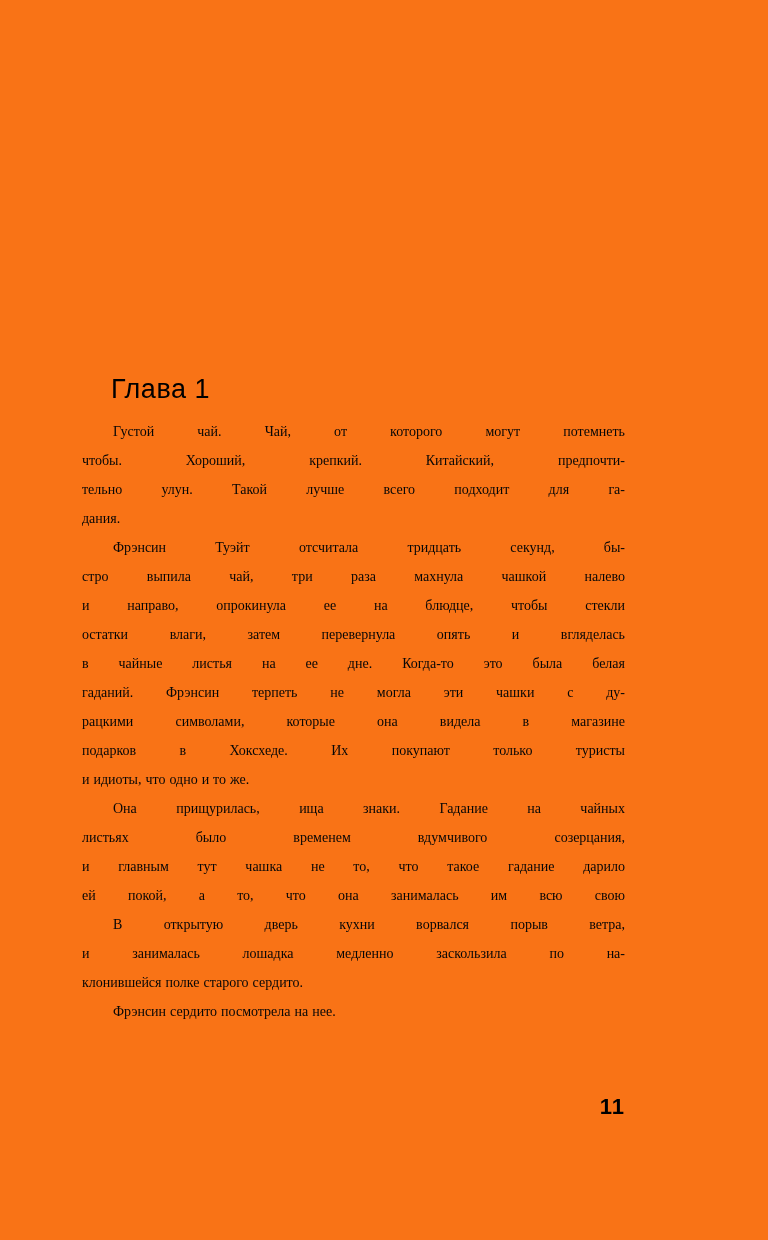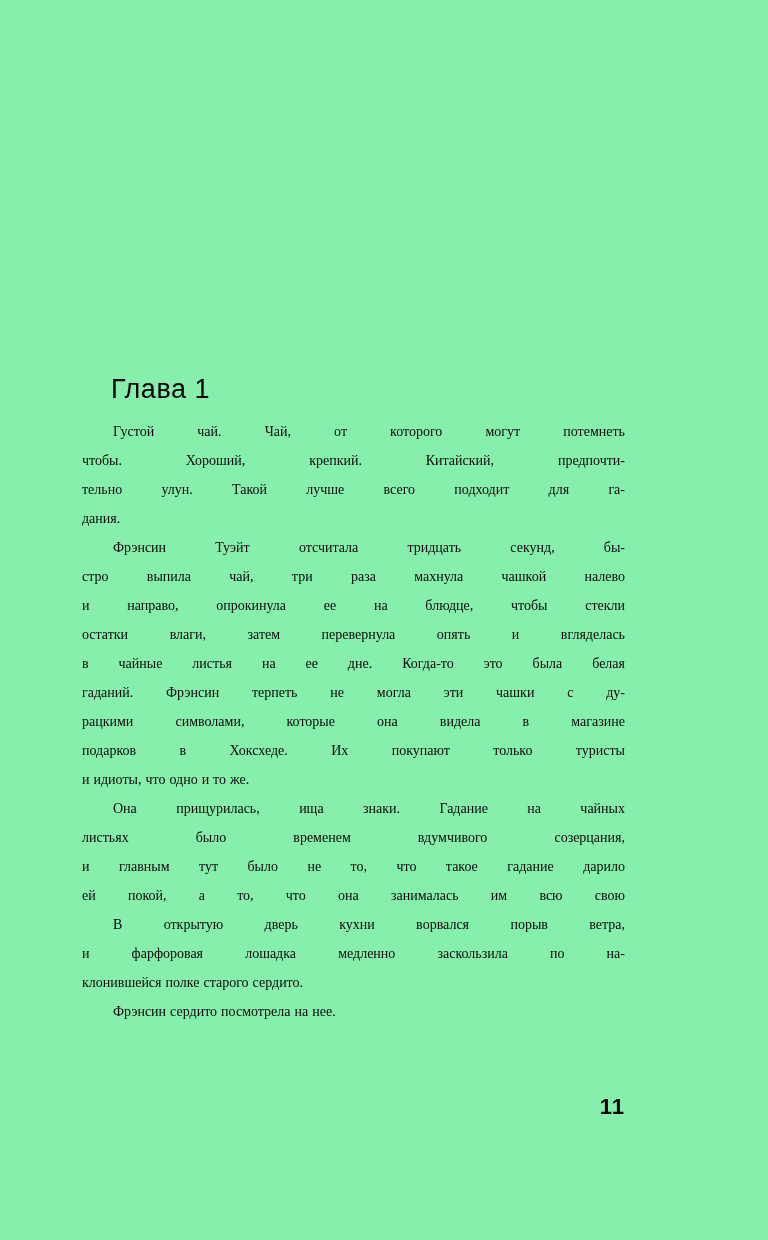--- a/index.html
+++ b/index.html
@@ -4,21 +4,21 @@
 <style>
   html, body {
     margin: 0;
     padding: 0;
     background: #ffffff;
   }
   .page {
     position: relative;
     width: 768px;
     height: 1240px;
-    background: #86efac;
+    background: #f97316;
     color: #070707;
     font-family: "Liberation Serif", serif;
     overflow: hidden;
   }
   .chapter-heading {
     position: absolute;
     left: 111px;
     top: 374px;
     margin: 0;
     font-family: "Liberation Sans", sans-serif;
@@ -84,26 +84,26 @@
         <div class="line">остатки влаги, затем перевернула опять и вгляделась</div>
         <div class="line">в чайные листья на ее дне. Когда-то это была белая</div>
         <div class="line">гаданий. Фрэнсин терпеть не могла эти чашки с ду-</div>
         <div class="line">рацкими символами, которые она видела в магазине</div>
         <div class="line">подарков в Хоксхеде. Их покупают только туристы</div>
         <div class="line last">и идиоты, что одно и то же.</div>
       </div>
       <div class="paragraph">
         <div class="line first">Она прищурилась, ища знаки. Гадание на чайных</div>
         <div class="line">листьях было временем вдумчивого созерцания,</div>
-        <div class="line">и главным тут было не то, что такое гадание дарило</div>
+        <div class="line">и главным тут чашка не то, что такое гадание дарило</div>
         <div class="line">ей покой, а то, что она занималась им всю свою</div>
       </div>
       <div class="paragraph">
         <div class="line first">В открытую дверь кухни ворвался порыв ветра,</div>
-        <div class="line">и фарфоровая лошадка медленно заскользила по на-</div>
+        <div class="line">и занималась лошадка медленно заскользила по на-</div>
         <div class="line last">клонившейся полке старого сердито.</div>
       </div>
       <div class="paragraph">
         <div class="line first last">Фрэнсин сердито посмотрела на нее.</div>
       </div>
     </div>
 
   <div class="page-number">11</div>
 </div>
 

